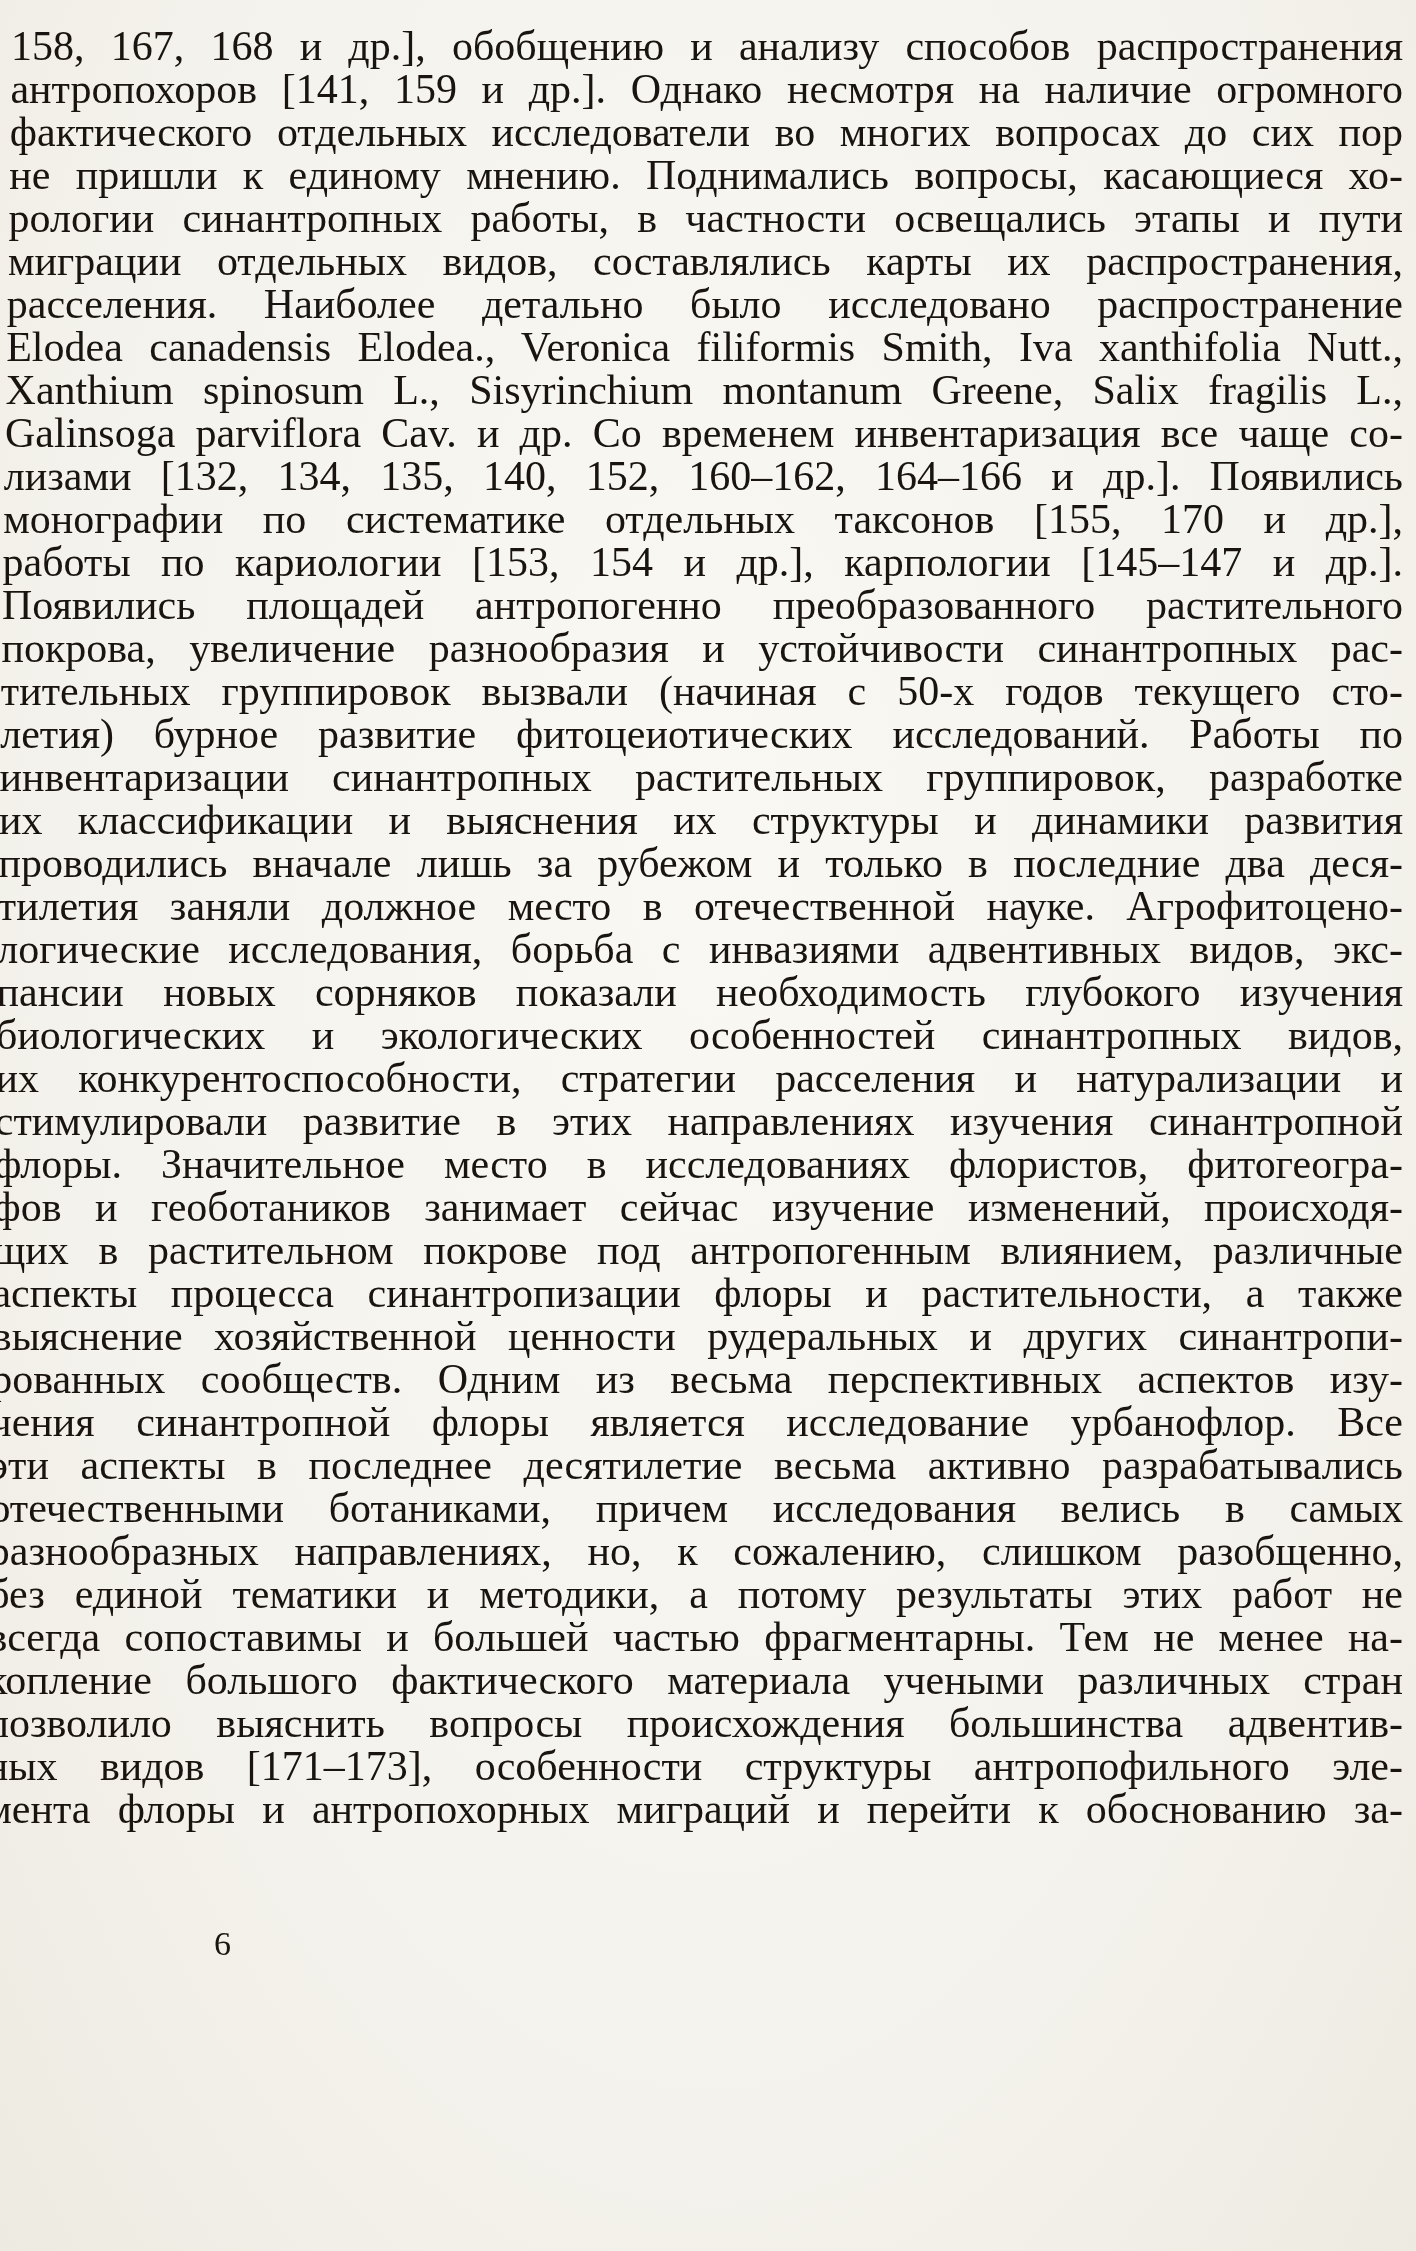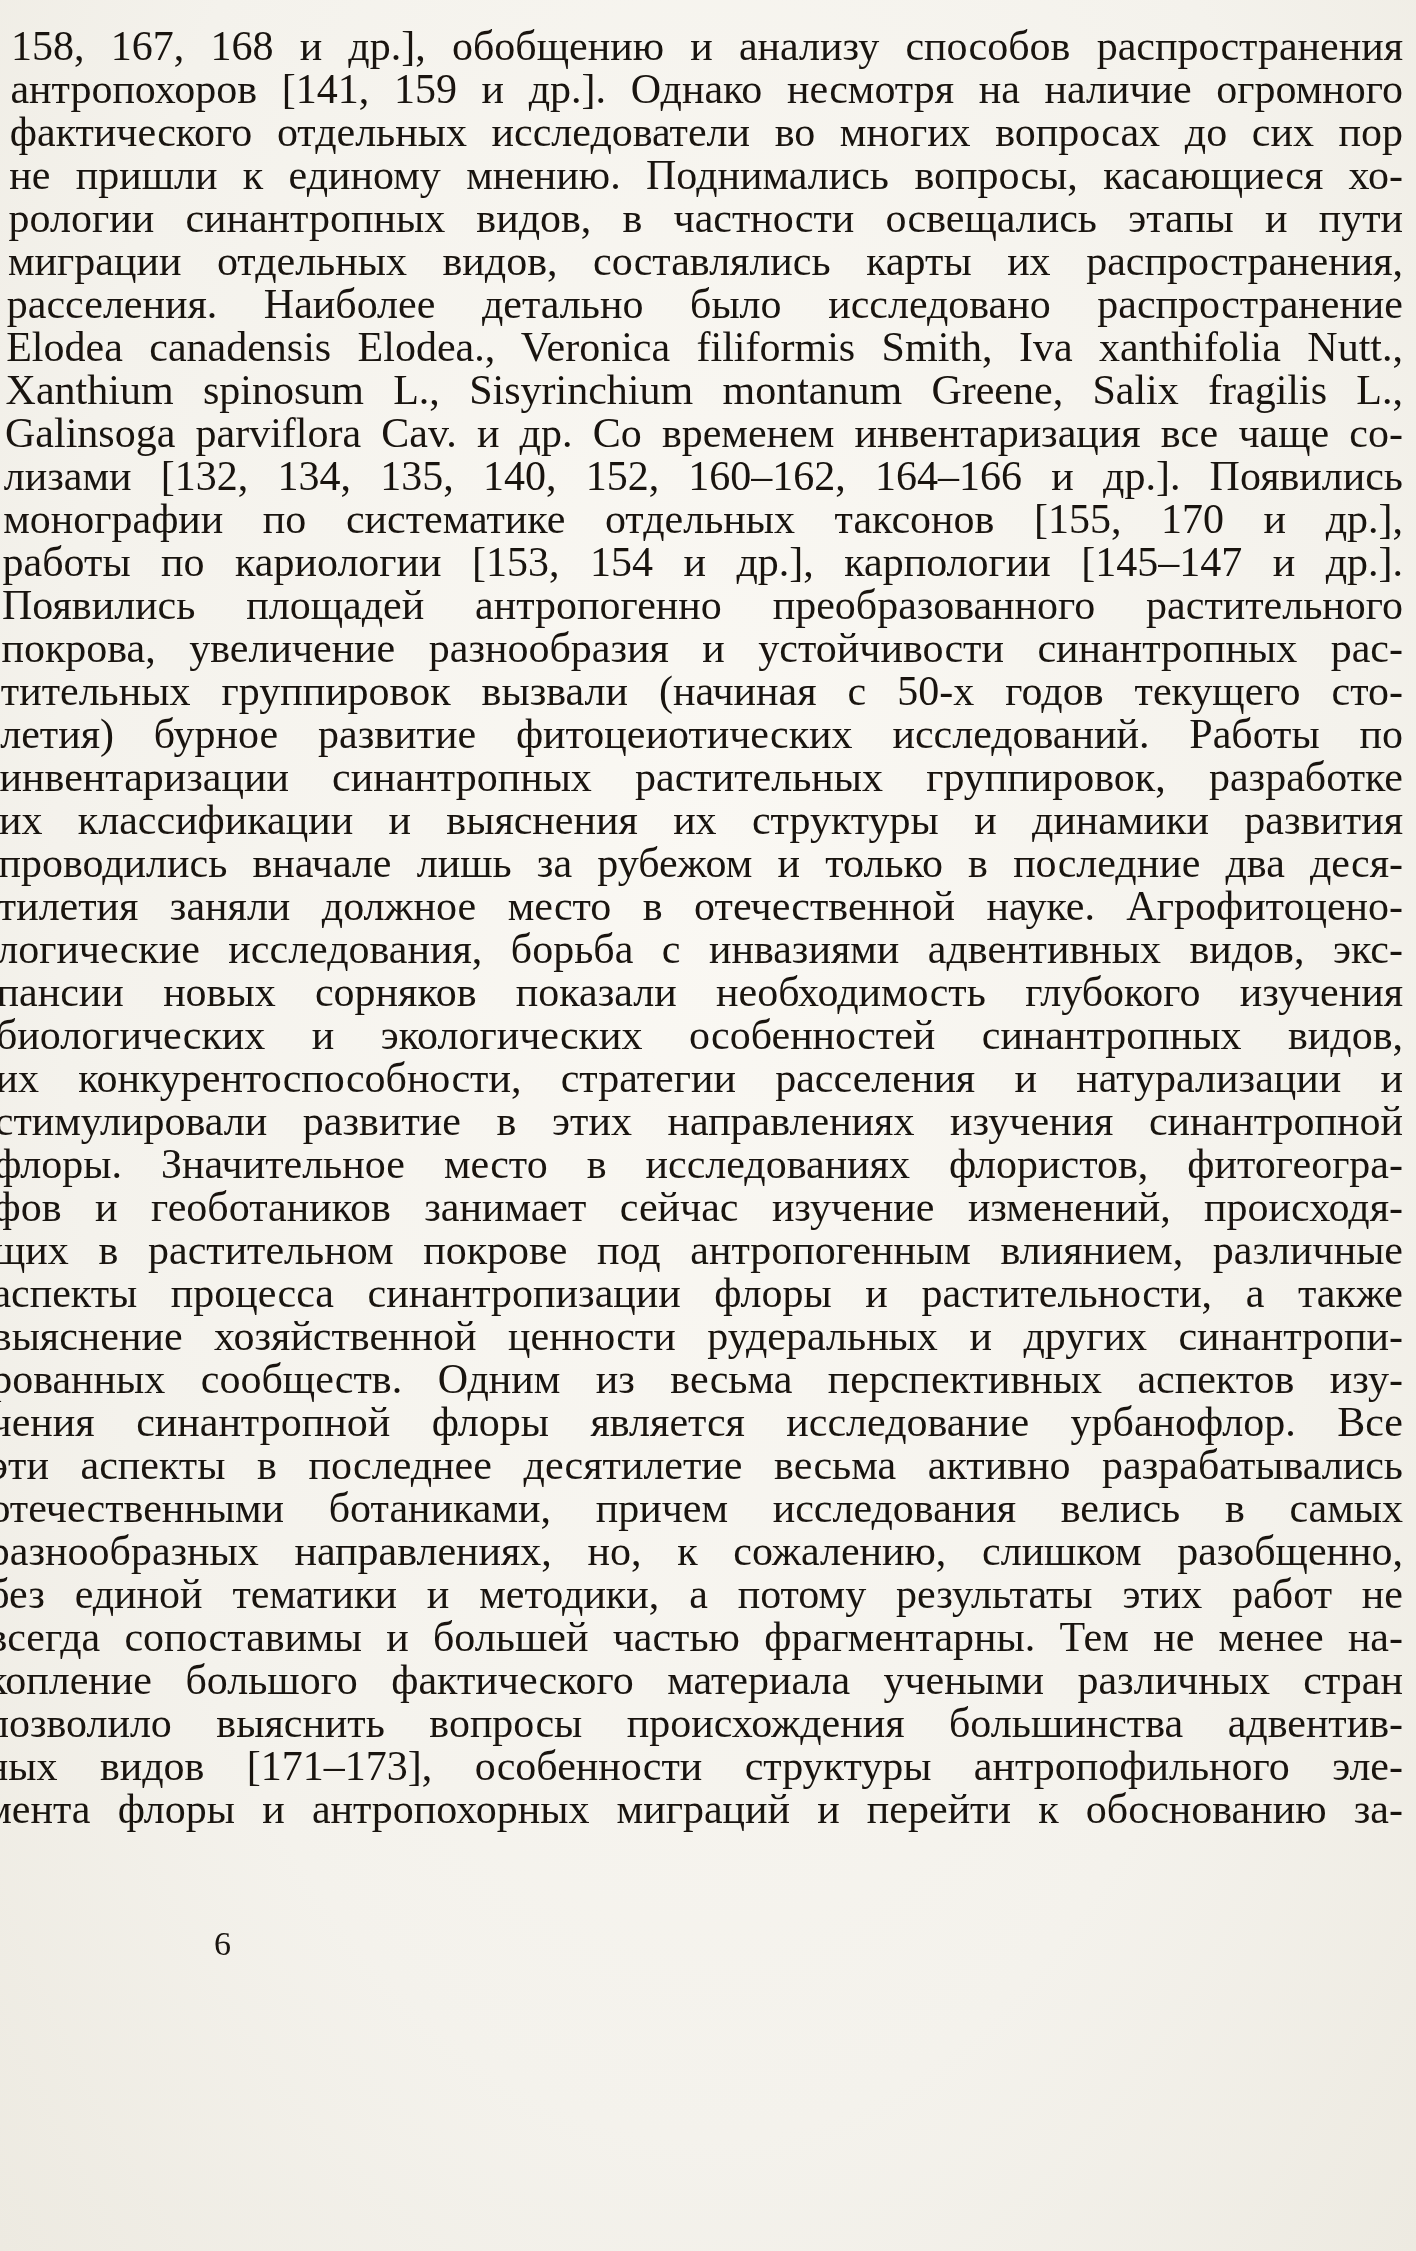--- a/index.html
+++ b/index.html
@@ -45,21 +45,21 @@
 </style>
 </head>
 <body style="background: rgb(244, 242, 236);">
 
 <div class="page">
   <div class="text-block" style="color: rgb(25, 20, 15);">
       <div class="line" style="margin-left: 0px;">158, 167, 168 и др.], обобщению и анализу способов распространения</div>
       <div class="line" style="margin-left: -0.6px;">антропохоров [141, 159 и др.]. Однако несмотря на наличие огромного</div>
       <div class="line" style="margin-left: -1.2px;">фактического отдельных исследователи во многих вопросах до сих пор</div>
       <div class="line" style="margin-left: -1.8px;">не пришли к единому мнению. Поднимались вопросы, касающиеся хо-</div>
-      <div class="line" style="margin-left: -2.4px;">рологии синантропных видов, в частности освещались этапы и пути</div>
+      <div class="line" style="margin-left: -2.4px;">рологии синантропных работы, в частности освещались этапы и пути</div>
       <div class="line" style="margin-left: -3px;">миграции отдельных видов, составлялись карты их распространения,</div>
       <div class="line" style="margin-left: -4.2px;">расселения. Наиболее детально было исследовано распространение</div>
       <div class="line" style="margin-left: -4.8px;">Elodea canadensis Elodea., Veronica filiformis Smith, Iva xanthifolia Nutt.,</div>
       <div class="line" style="margin-left: -5.4px;">Xanthium spinosum L., Sisyrinchium montanum Greene, Salix fragilis L.,</div>
       <div class="line" style="margin-left: -6px;">Galinsoga parviflora Cav. и др. Со временем инвентаризация все чаще со-</div>
       <div class="line" style="margin-left: -7.2px;">лизами [132, 134, 135, 140, 152, 160–162, 164–166 и др.]. Появились</div>
       <div class="line" style="margin-left: -7.8px;">монографии по систематике отдельных таксонов [155, 170 и др.],</div>
       <div class="line" style="margin-left: -8.4px;">работы по кариологии [153, 154 и др.], карпологии [145–147 и др.].</div>
       <div class="line" style="margin-left: -9px;">Появились площадей антропогенно преобразованного растительного</div>
       <div class="line" style="margin-left: -9.6px;">покрова, увеличение разнообразия и устойчивости синантропных рас-</div>

